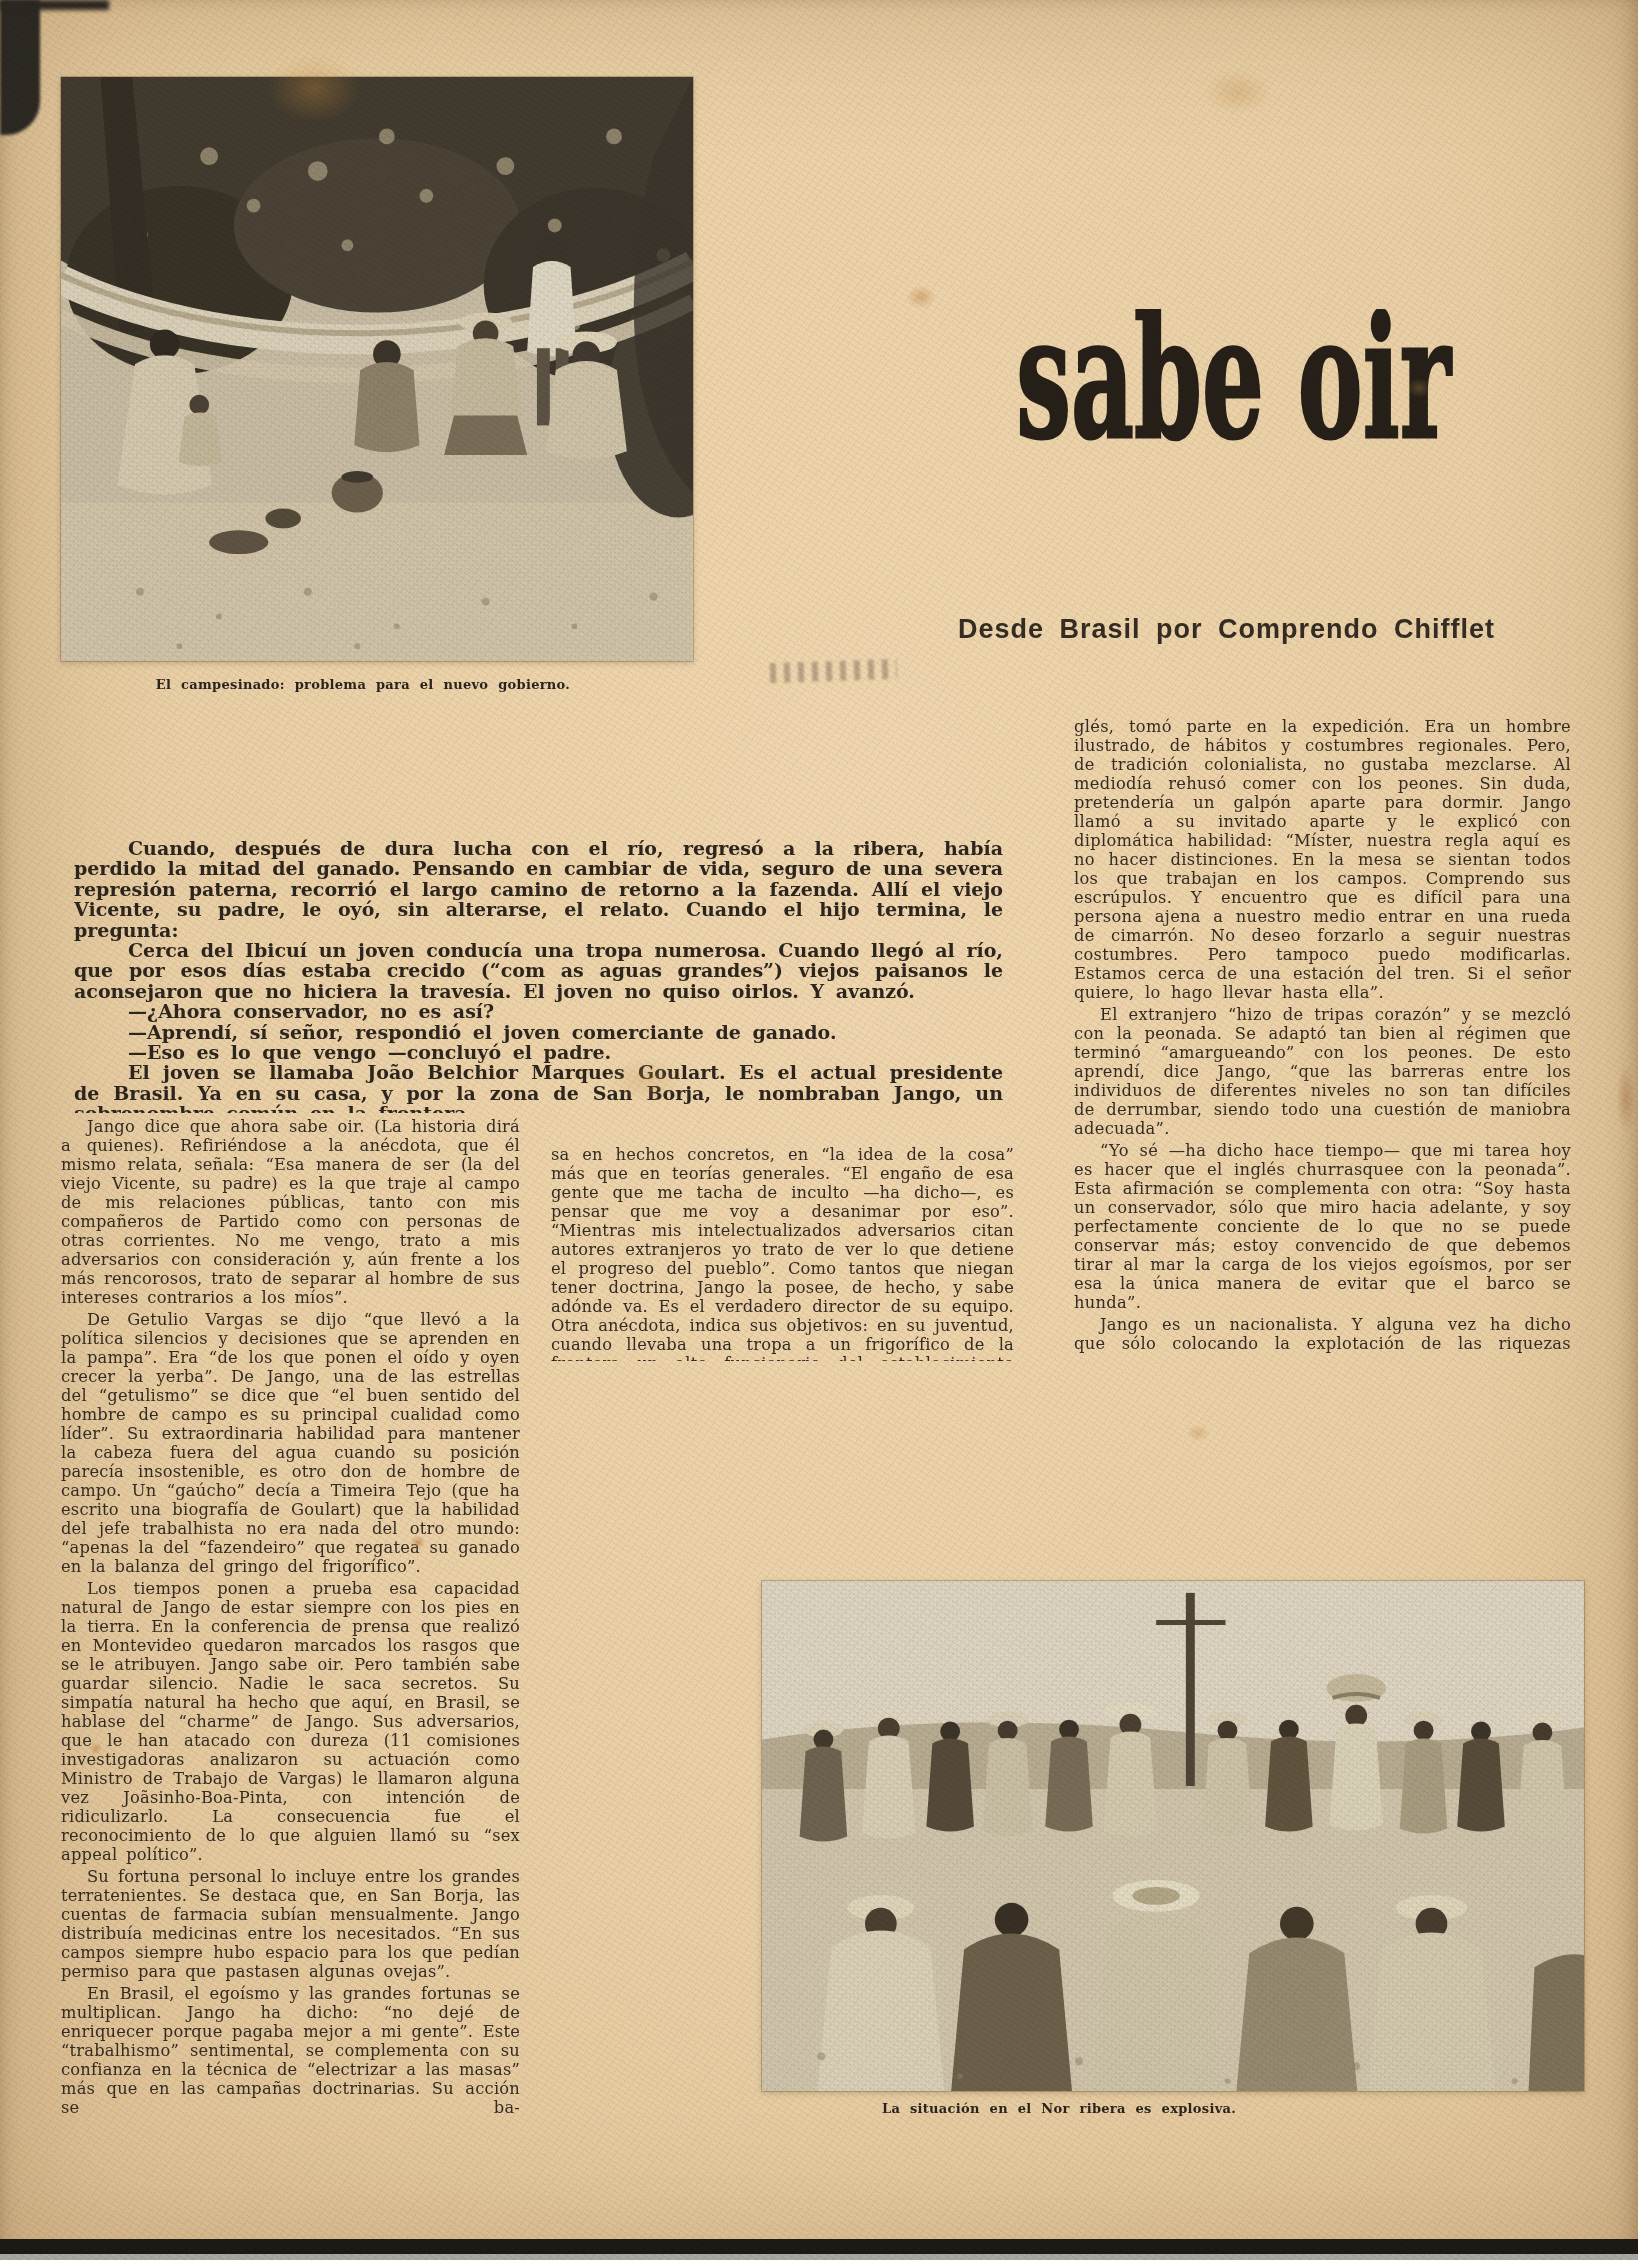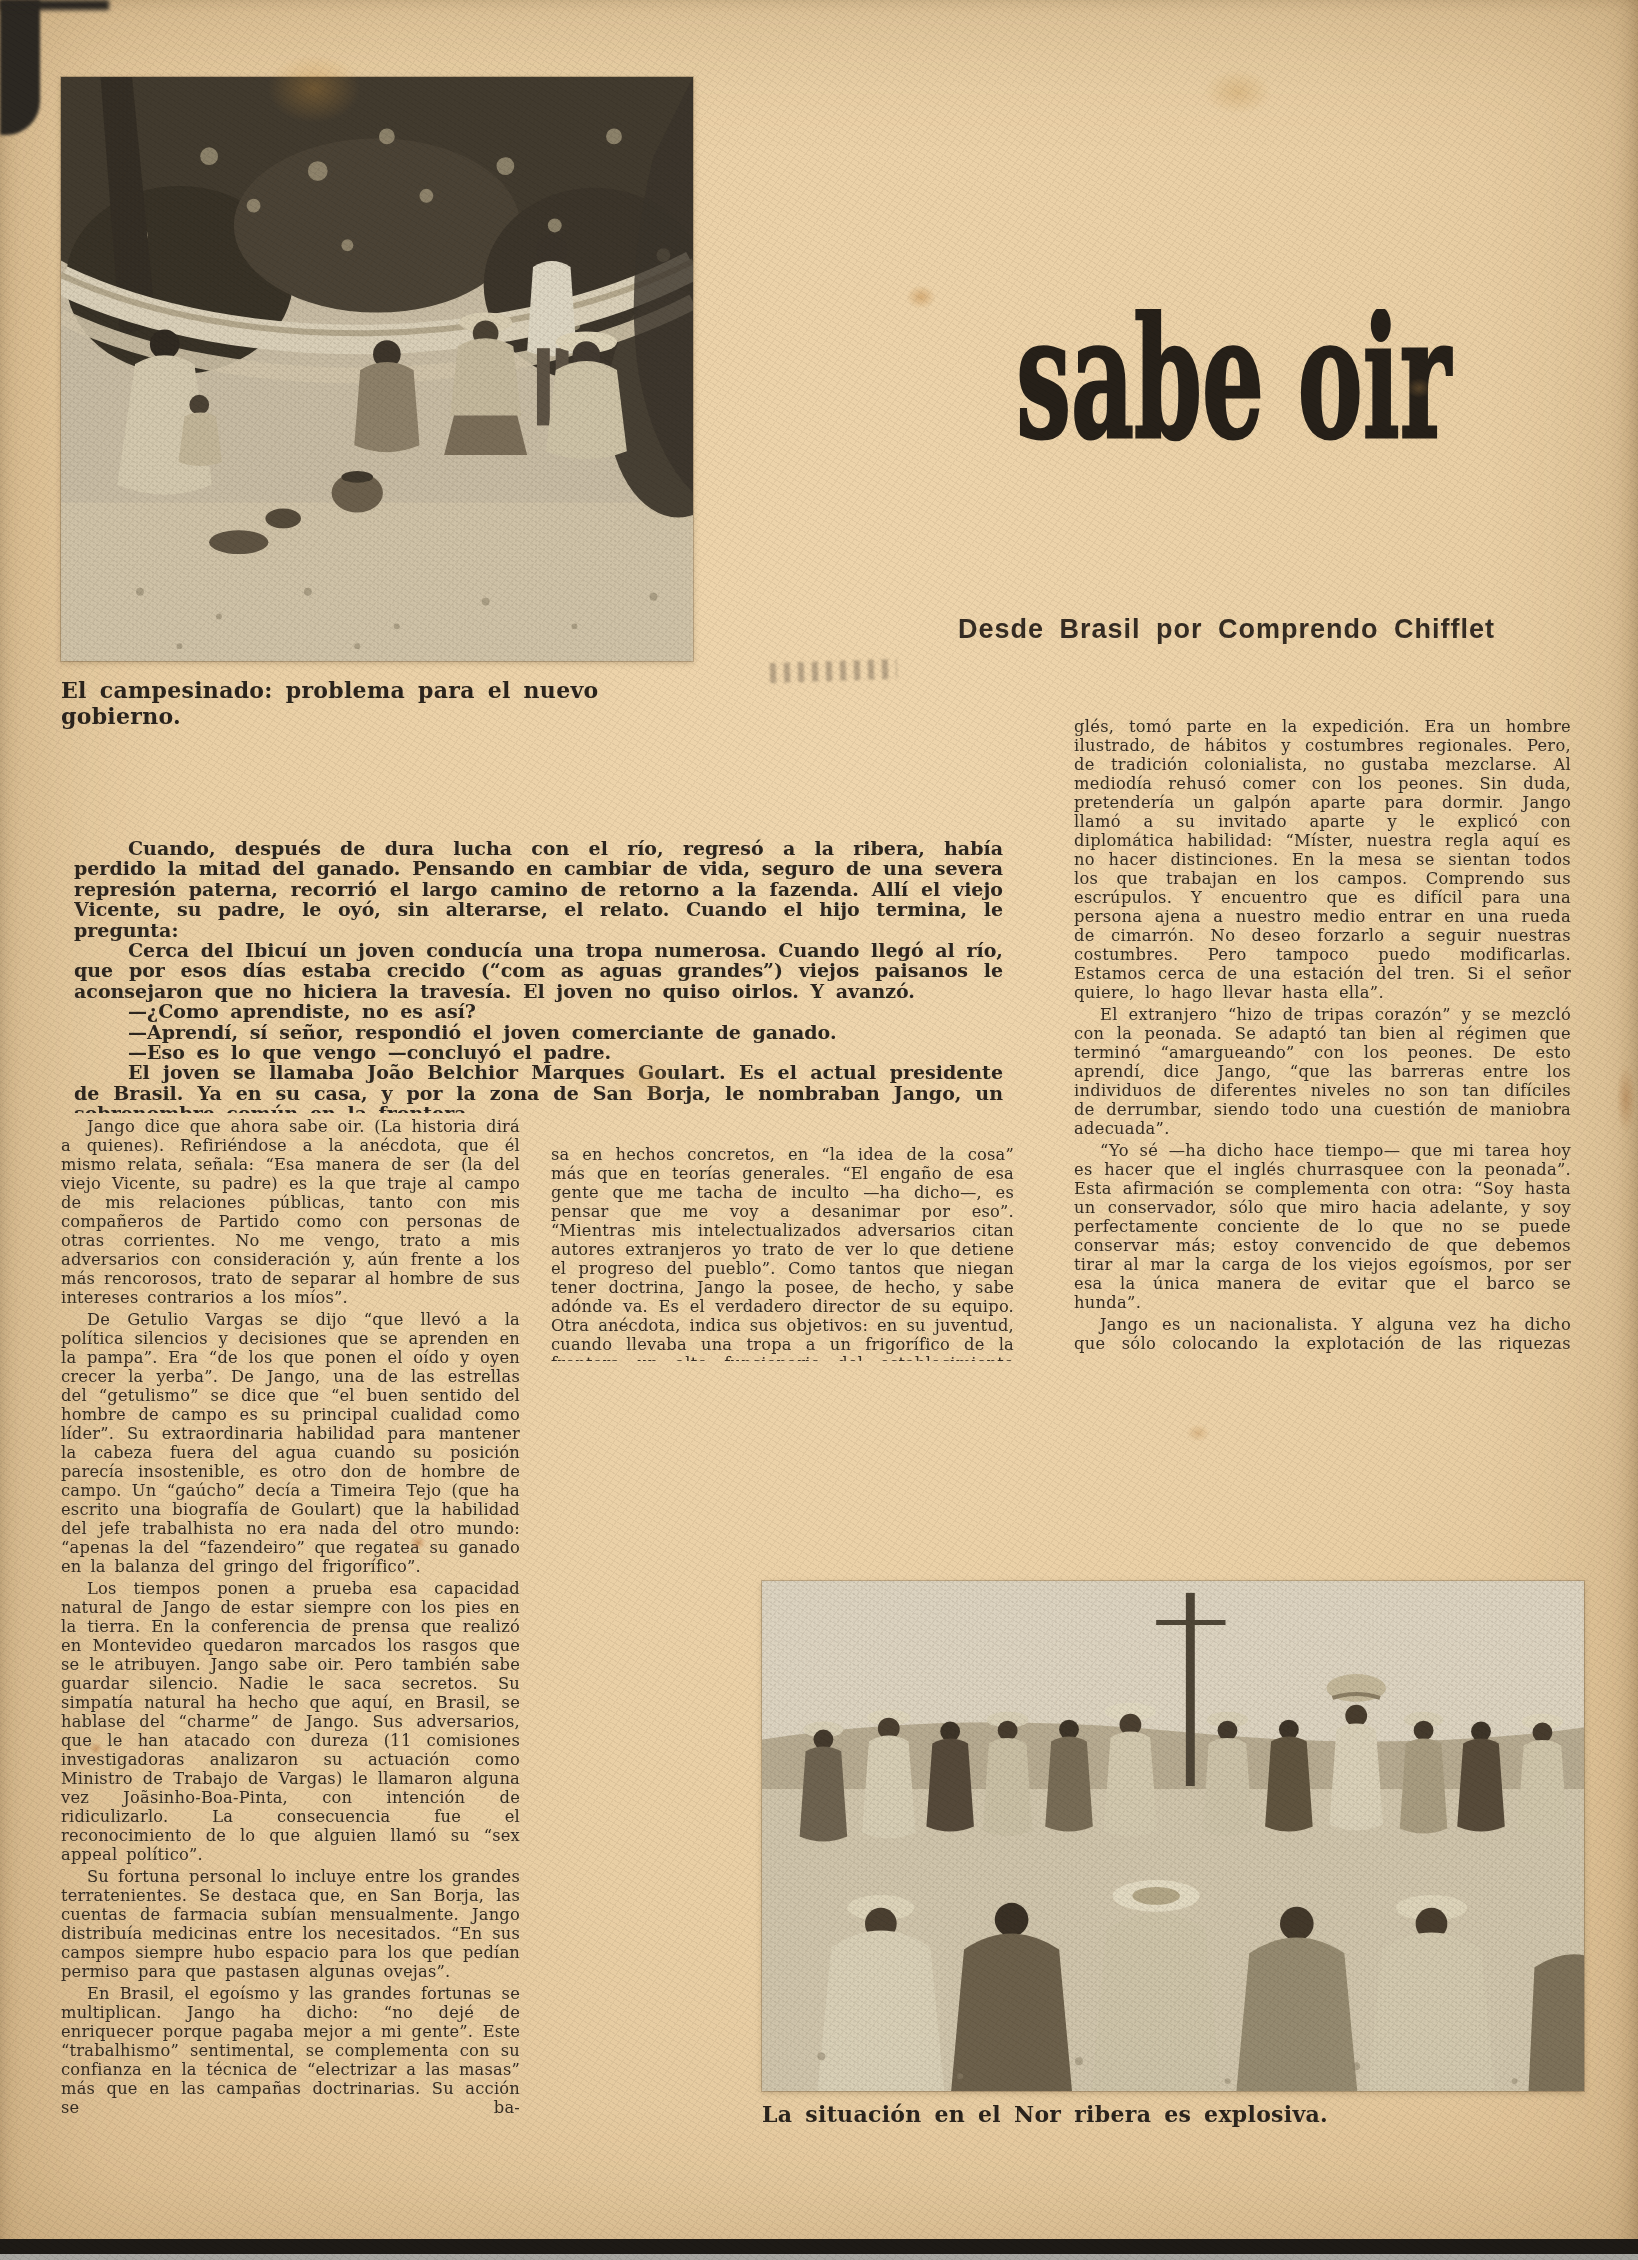--- a/index.html
+++ b/index.html
@@ -22,22 +22,22 @@
   
   .title-svg text{font-family:"DejaVu Serif", serif;font-weight:bold;}
   
   .byline{
     font-family:"Liberation Sans", sans-serif;font-weight:700;
     font-size:27px;letter-spacing:1px;word-spacing:7px;color:#352c23;
     white-space:nowrap;
   }
   
   .caption{
-    font-size:22px;font-weight:700;color:#2b241d;
-    letter-spacing:0.3px;word-spacing:5px;text-align:left;
+    font-size:13px;font-weight:700;color:#2b241d;
+    letter-spacing:0.3px;word-spacing:5px;text-align:center;
   }
   
   .intro{
     font-size:19px;font-weight:700;line-height:20.4px;
     text-align:justify;word-spacing:5px;color:#2d261f;overflow:hidden;
   }
   .intro p{margin:0;text-indent:54px;}
   
   .col{
     font-size:16.3px;line-height:19px;text-align:justify;
@@ -152,21 +152,21 @@
     <svg class="title-svg" width="455" height="162" viewBox="0 0 460 164" aria-hidden="false">
       <text x="2" y="130" font-size="170" textLength="440" lengthAdjust="spacingAndGlyphs" fill="#262019" stroke="#262019" stroke-width="3">sabe oir</text>
     </svg>
   </div>
 
   <div class="abs byline" style="left:958px;top:614px;">Desde Brasil por Comprendo Chifflet</div>
 
   <div class="abs intro" style="left:74px;top:838px;width:929px;height:275px;">
     <p>Cuando, después de dura lucha con el río, regresó a la ribera, había perdido la mitad del ganado. Pensando en cambiar de vida, seguro de una severa represión paterna, recorrió el largo camino de retorno a la fazenda. Allí el viejo Vicente, su padre, le oyó, sin alterarse, el relato. Cuando el hijo termina, le pregunta:</p>
     <p>Cerca del Ibicuí un joven conducía una tropa numerosa. Cuando llegó al río, que por esos días estaba crecido (“com as aguas grandes”) viejos paisanos le aconsejaron que no hiciera la travesía. El joven no quiso oirlos. Y avanzó.</p>
-    <p>—¿Como aprendiste, no es así?</p>
+    <p>—¿Ahora conservador, no es así?</p>
     <p>—Aprendí, sí señor, respondió el joven comerciante de ganado.</p>
     <p>—Eso es lo que vengo —concluyó el padre.</p>
     <p>El joven se llamaba João Belchior Marques Goulart. Es el actual presidente de Brasil. Ya en su casa, y por la zona de San Borja, le nombraban Jango, un sobrenombre común en la frontera.</p>
   </div>
 
   <div class="abs col" style="left:61px;top:1117px;width:459px;height:1010px;">
     <p>Jango dice que ahora sabe oir. (La historia dirá a quienes). Refiriéndose a la anécdota, que él mismo relata, señala: “Esa manera de ser (la del viejo Vicente, su padre) es la que traje al campo de mis relaciones públicas, tanto con mis compañeros de Partido como con personas de otras corrientes. No me vengo, trato a mis adversarios con consideración y, aún frente a los más rencorosos, trato de separar al hombre de sus intereses contrarios a los míos”.</p>
     <p>De Getulio Vargas se dijo “que llevó a la política silencios y decisiones que se aprenden en la pampa”. Era “de los que ponen el oído y oyen crecer la yerba”. De Jango, una de las estrellas del “getulismo” se dice que “el buen sentido del hombre de campo es su principal cualidad como líder”. Su extraordinaria habilidad para mantener la cabeza fuera del agua cuando su posición parecía insostenible, es otro don de hombre de campo. Un “gaúcho” decía a Timeira Tejo (que ha escrito una biografía de Goulart) que la habilidad del jefe trabalhista no era nada del otro mundo: “apenas la del “fazendeiro” que regatea su ganado en la balanza del gringo del frigorífico”.</p>
     <p>Los tiempos ponen a prueba esa capacidad natural de Jango de estar siempre con los pies en la tierra. En la conferencia de prensa que realizó en Montevideo quedaron marcados los rasgos que se le atribuyen. Jango sabe oir. Pero también sabe guardar silencio. Nadie le saca secretos. Su simpatía natural ha hecho que aquí, en Brasil, se hablase del “charme” de Jango. Sus adversarios, que le han atacado con dureza (11 comisiones investigadoras analizaron su actuación como Ministro de Trabajo de Vargas) le llamaron alguna vez Joãsinho-Boa-Pinta, con intención de ridiculizarlo. La consecuencia fue el reconocimiento de lo que alguien llamó su “sex appeal político”.</p>
     <p>Su fortuna personal lo incluye entre los grandes terratenientes. Se destaca que, en San Borja, las cuentas de farmacia subían mensualmente. Jango distribuía medicinas entre los necesitados. “En sus campos siempre hubo espacio para los que pedían permiso para que pastasen algunas ovejas”.</p>

